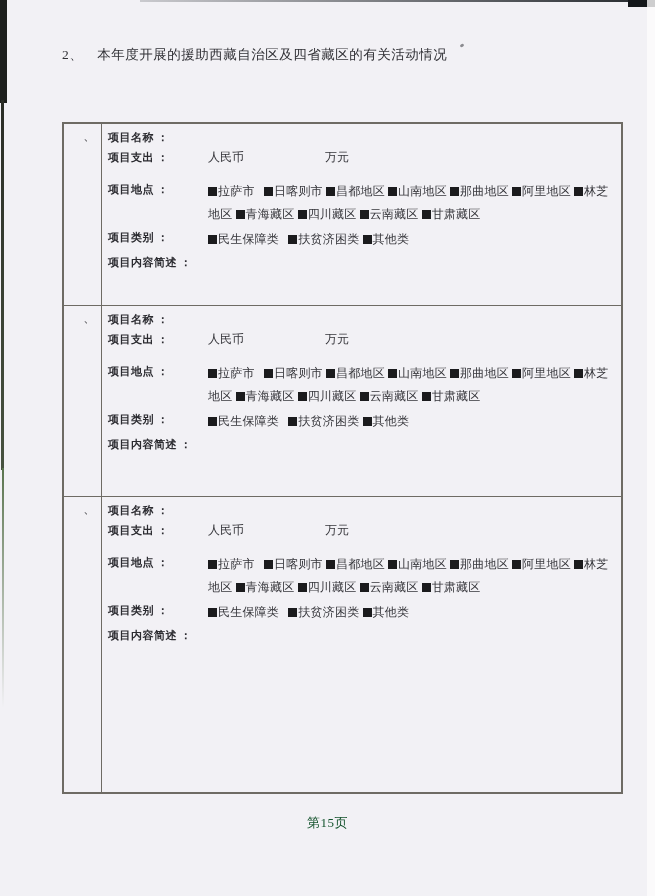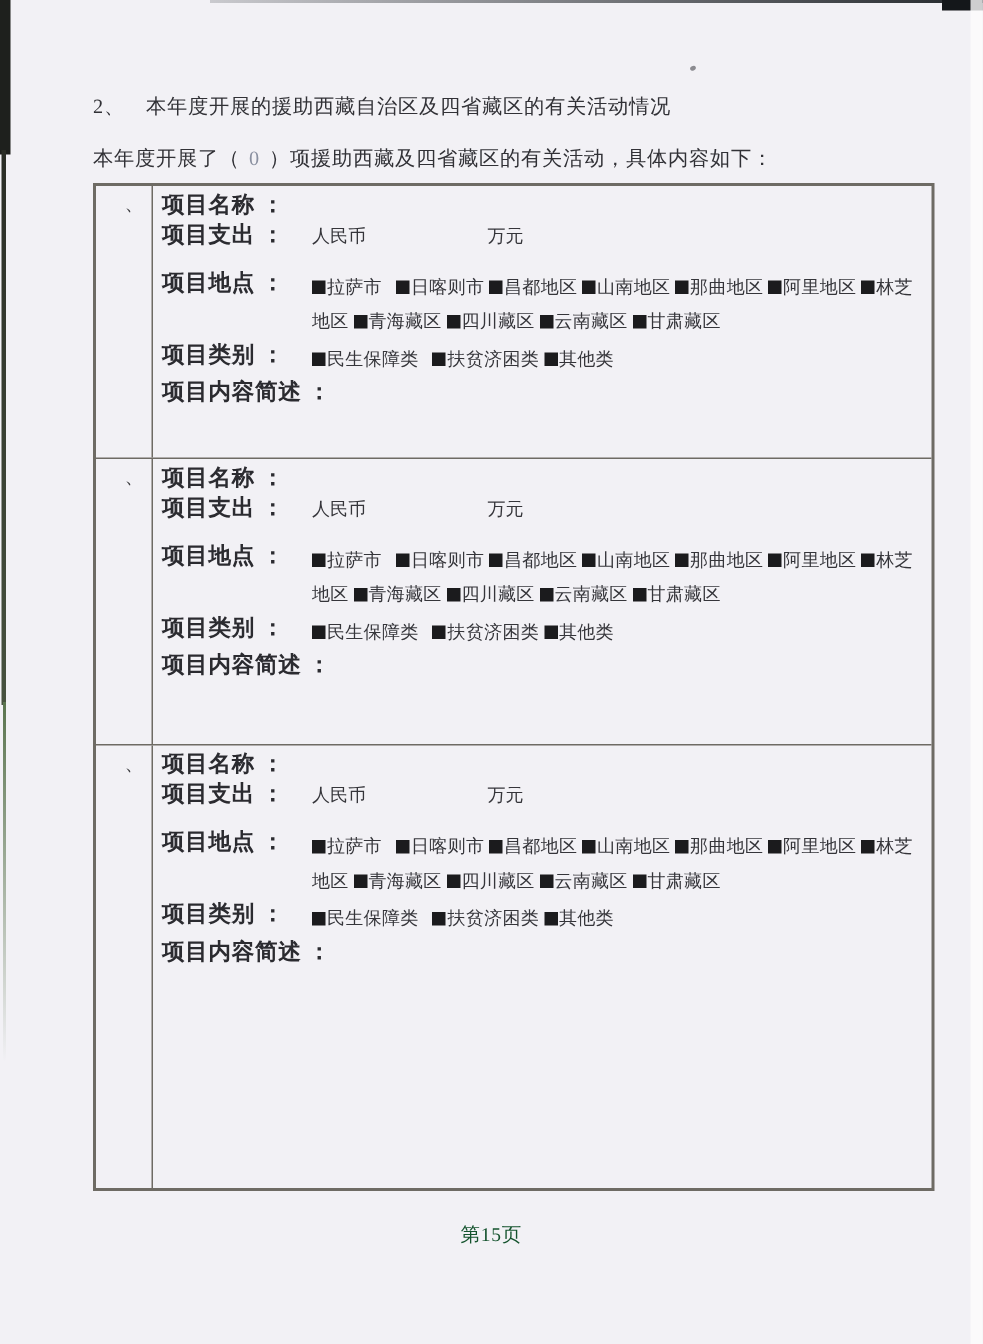--- a/index.html
+++ b/index.html
@@ -15,21 +15,21 @@
     background:linear-gradient(to bottom,#2a2d26,#47523f);}
   .edge-left-green{position:absolute;left:2px;top:468px;width:2px;height:240px;
     background:linear-gradient(to bottom,#5a744e,rgba(150,180,140,0));}
   .edge-top-line{position:absolute;top:0;left:140px;right:0;height:2px;
     background:linear-gradient(to right,rgba(40,45,50,.2),#23272b);}
   .edge-top-corner{position:absolute;top:0;right:0;width:27px;height:7px;background:#14171a;}
   .edge-right-light{position:absolute;top:0;right:0;width:8px;height:100%;background:rgba(252,252,253,.8);}
   .speck{position:absolute;left:460px;top:44px;width:4px;height:3px;background:#8b8b90;border-radius:50%;transform:rotate(-30deg);}
   
   .hline{position:absolute;left:62px;font-size:13.5px;letter-spacing:.5px;white-space:pre;color:#313136;}
-  .h1{top:62px;}
+  .h1{top:46px;}
   .h2{top:71px;}
   .h3{top:97px;}
   .count-val{color:#8a90a0;padding:0 6px;}
   .answer{padding-left:14px;}
   
   .tbl{
     position:absolute;left:62px;top:122px;width:561px;height:672px;
     box-sizing:border-box;border:2px solid #6e6b64;
     display:flex;flex-direction:column;background:transparent;
   }
@@ -39,21 +39,21 @@
   .sec-2{height:191px;}
   .sec-3{flex:1;}
   .cell-marker{
     width:38px;flex-shrink:0;box-sizing:border-box;
     border-right:1.5px solid #6e6b64;
     text-align:right;padding:3px 5px 0 0;font-size:13px;color:#3a3a3e;
   }
   .cell-body{flex:1;padding:4px 4px 0 6px;min-width:0;}
   .row{display:flex;margin-bottom:2px;line-height:18px;}
   .row-loc{align-items:flex-start;margin-top:13px;}
-  .lbl{width:100px;flex-shrink:0;font-weight:bold;font-size:15px;color:#2b2b30;letter-spacing:.5px;white-space:pre;}
+  .lbl{width:100px;flex-shrink:0;font-weight:bold;font-size:11px;color:#2b2b30;letter-spacing:.5px;white-space:pre;}
   .lbl-wide{width:auto;}
   .val{flex:1;font-size:12px;min-width:0;}
   .currency{display:inline-block;width:117px;font-family:Liberation Mono, monospace;}
   .opts{line-height:23px;letter-spacing:.2px;}
   .cb{display:inline-block;width:9px;height:9px;background:#1b1b1d;margin-right:1px;vertical-align:-.5px;}
   .opt{white-space:normal;}
   
   .footer{position:absolute;left:0;right:0;top:814px;text-align:center;font-size:13px;color:#14532d;letter-spacing:.5px;}
 </style>
 </head>
@@ -63,21 +63,20 @@
 
   <div class="edge-left-black"></div>
   <div class="edge-left-line"></div>
   <div class="edge-left-green"></div>
   <div class="edge-top-line"></div>
   <div class="edge-top-corner"></div>
   <div class="edge-right-light"></div>
   <div class="speck"></div>
 
   <div class="hline h1">2、　本年度开展的援助西藏自治区及四省藏区的有关活动情况</div>
-  <div class="hline h3"><span>本年度开展了（</span><span class="count-val">0</span><span>）项援助西藏及四省藏区的有关活动，具体内容如下：</span></div>
 
   <div class="tbl">
   <div class="section sec-1">
     <div class="cell-marker">
       <span class="marker">、</span>
     </div>
     <div class="cell-body">
       <div class="row">
         <span class="lbl t-name">项目名称 ：</span>
       </div>

